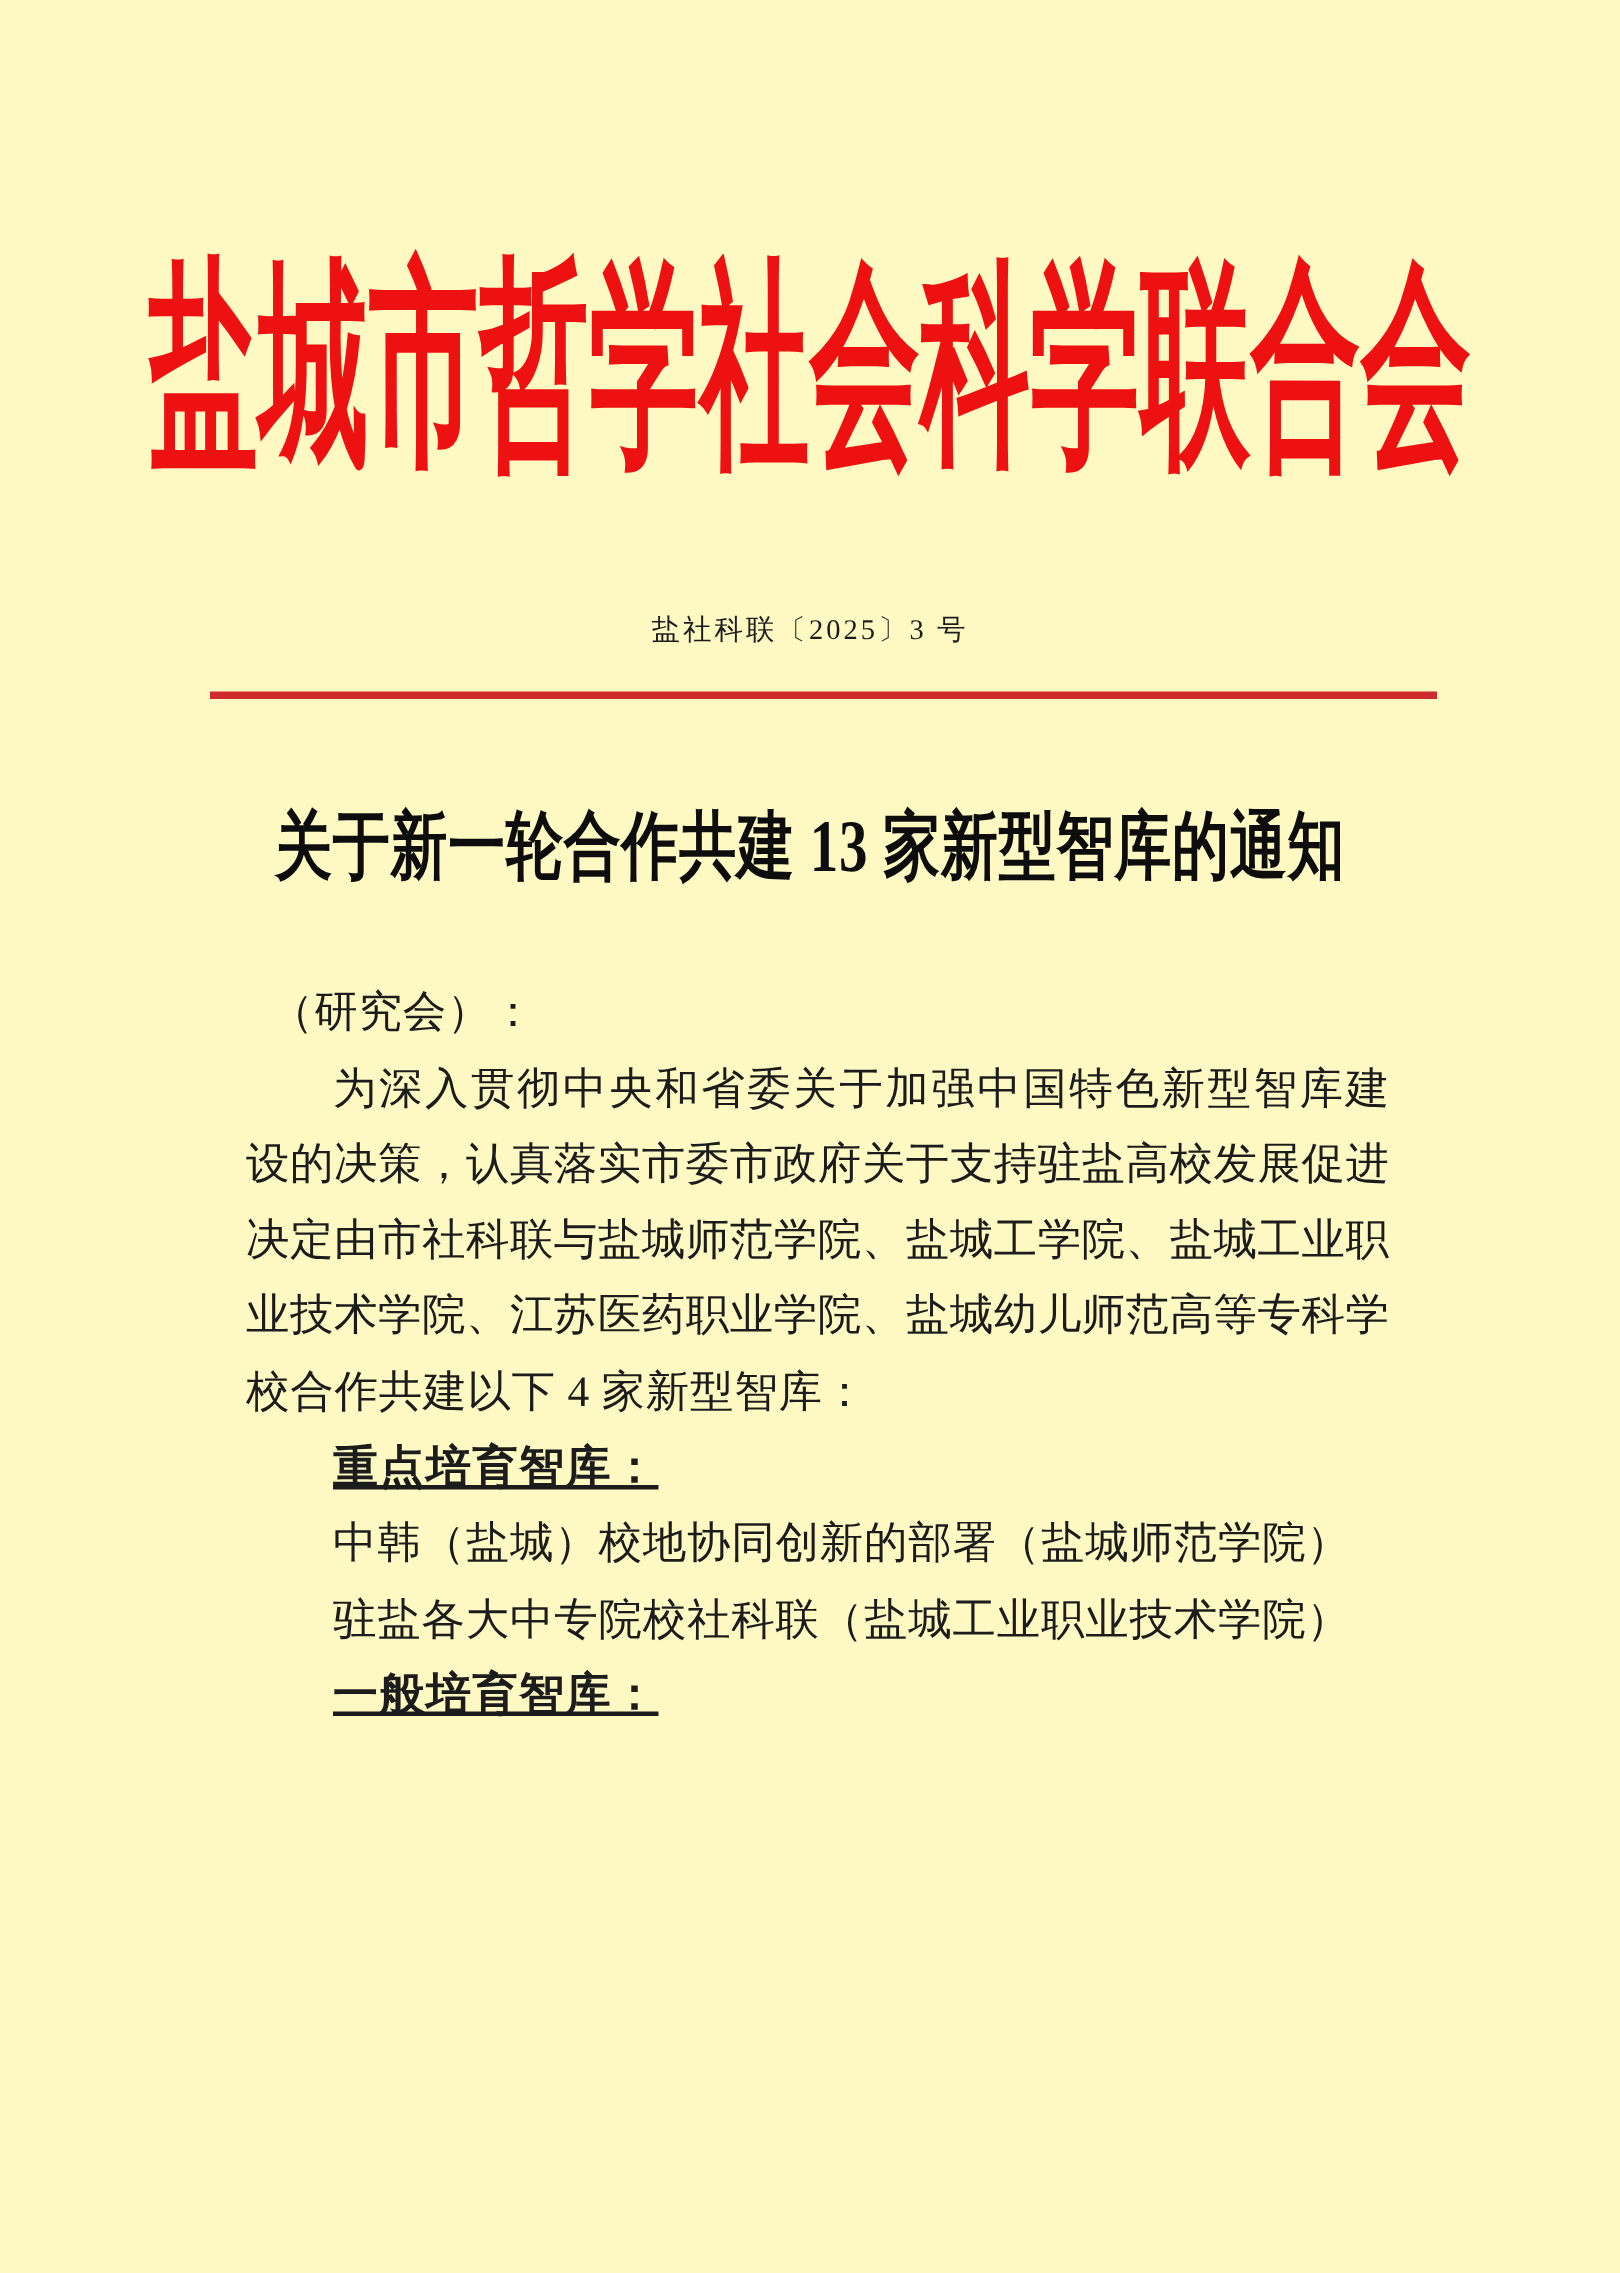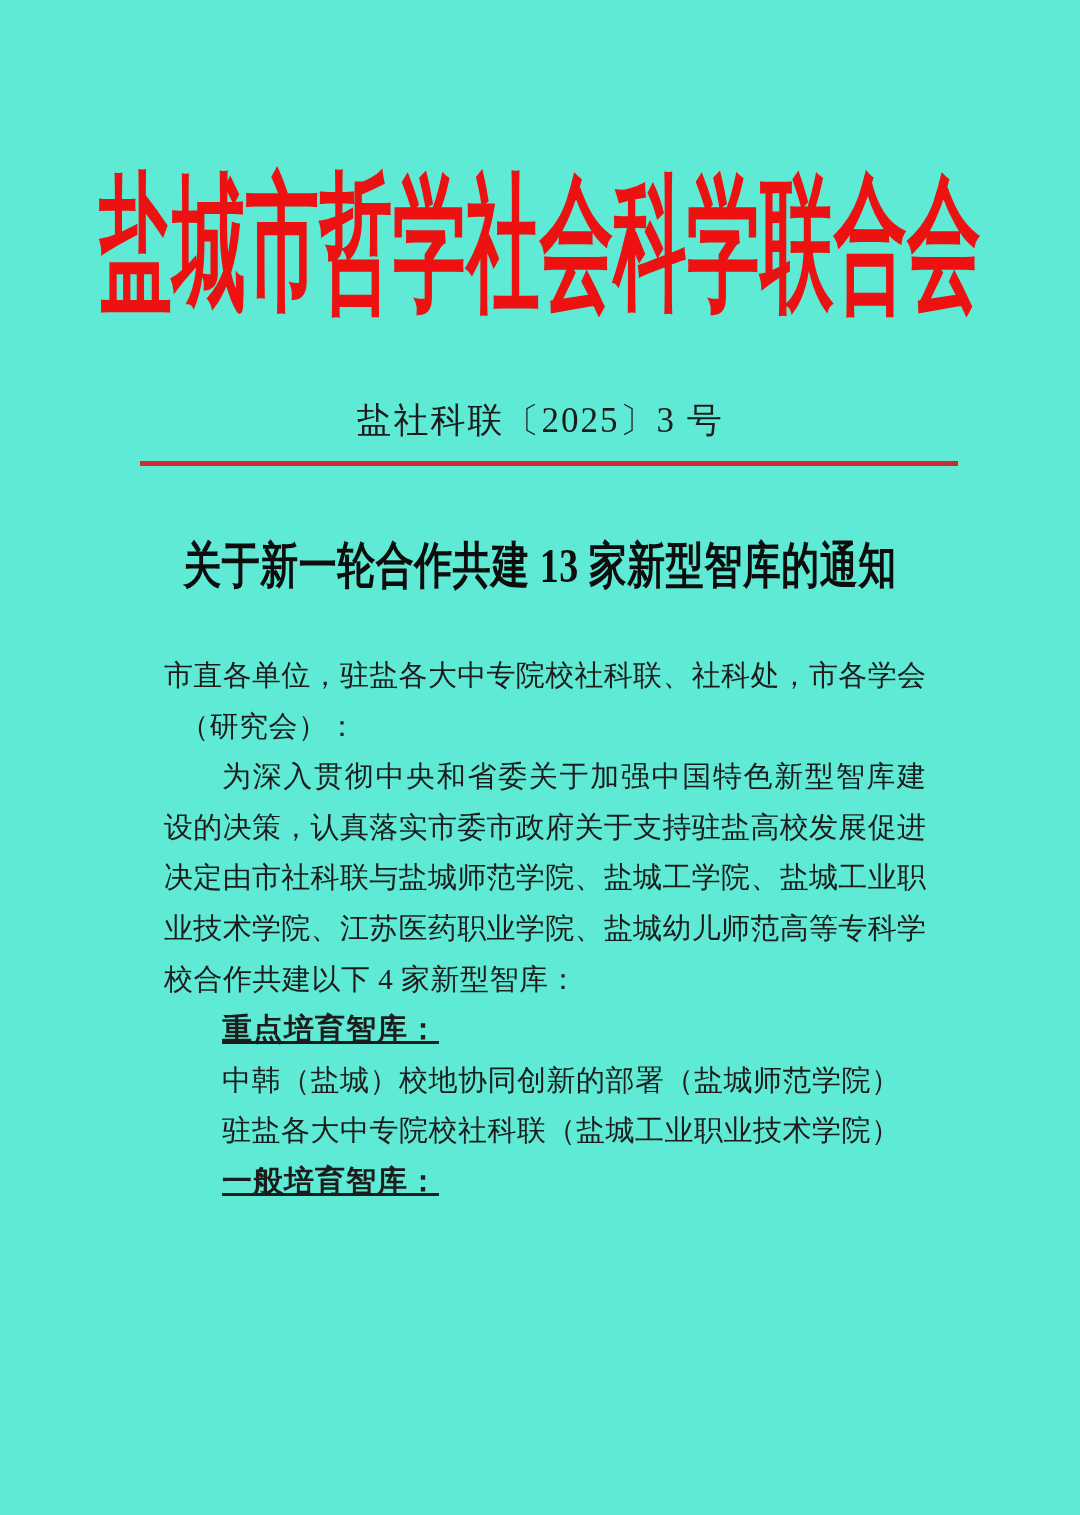--- a/index.html
+++ b/index.html
@@ -4,21 +4,21 @@
 <style>
   html, body {
     margin: 0;
     padding: 0;
     background: #ffffff;
   }
   .page {
     position: relative;
     width: 1080px;
     height: 1515px;
-    background: #5eead4;
+    background: #fef9c3;
     overflow: hidden;
     font-family: "Liberation Serif", "DejaVu Serif", serif;
   }
   .org-row {
     position: absolute;
     top: 208px;
     left: 0;
     right: 0;
     display: flex;
     justify-content: center;
@@ -34,21 +34,21 @@
     transform: scaleY(2.02);
     transform-origin: center;
     letter-spacing: 0.5px;
   }
   .doc-number {
     position: absolute;
     top: 403px;
     left: 0;
     right: 0;
     text-align: center;
-    font-size: 35px;
+    font-size: 19px;
     line-height: 36px;
     letter-spacing: 2px;
     color: #1c1c1c;
   }
   .red-rule {
     position: absolute;
     top: 461px;
     left: 140px;
     width: 818px;
     height: 5px;
@@ -120,21 +120,20 @@
 
   <div class="doc-number">盐社科联〔2025〕3 号</div>
 
   <div class="red-rule"></div>
 
   <div class="doc-title-row">
     <div class="doc-title">关于新一轮合作共建 13 家新型智库的通知</div>
   </div>
 
   <div class="body-block">
-      <div class="bline justify" style="color: rgb(28, 28, 28);">市直各单位，驻盐各大中专院校社科联、社科处，市各学会</div>
       <div class="bline plain" style="color: rgb(28, 28, 28); margin-left: 16px;">（研究会）：</div>
       <div class="bline justify-indent" style="color: rgb(28, 28, 28);">为深入贯彻中央和省委关于加强中国特色新型智库建</div>
       <div class="bline justify" style="color: rgb(28, 28, 28);">设的决策，认真落实市委市政府关于支持驻盐高校发展促进</div>
       <div class="bline justify" style="color: rgb(28, 28, 28);">决定由市社科联与盐城师范学院、盐城工学院、盐城工业职</div>
       <div class="bline justify" style="color: rgb(28, 28, 28);">业技术学院、江苏医药职业学院、盐城幼儿师范高等专科学</div>
       <div class="bline plain" style="color: rgb(28, 28, 28);">校合作共建以下 4 家新型智库：</div>
       <div class="bline heading" style="color: rgb(28, 28, 28);">重点培育智库：</div>
       <div class="bline item" style="color: rgb(28, 28, 28);">中韩（盐城）校地协同创新的部署（盐城师范学院）</div>
       <div class="bline item" style="color: rgb(28, 28, 28);">驻盐各大中专院校社科联（盐城工业职业技术学院）</div>
       <div class="bline heading" style="color: rgb(28, 28, 28);">一般培育智库：</div>

